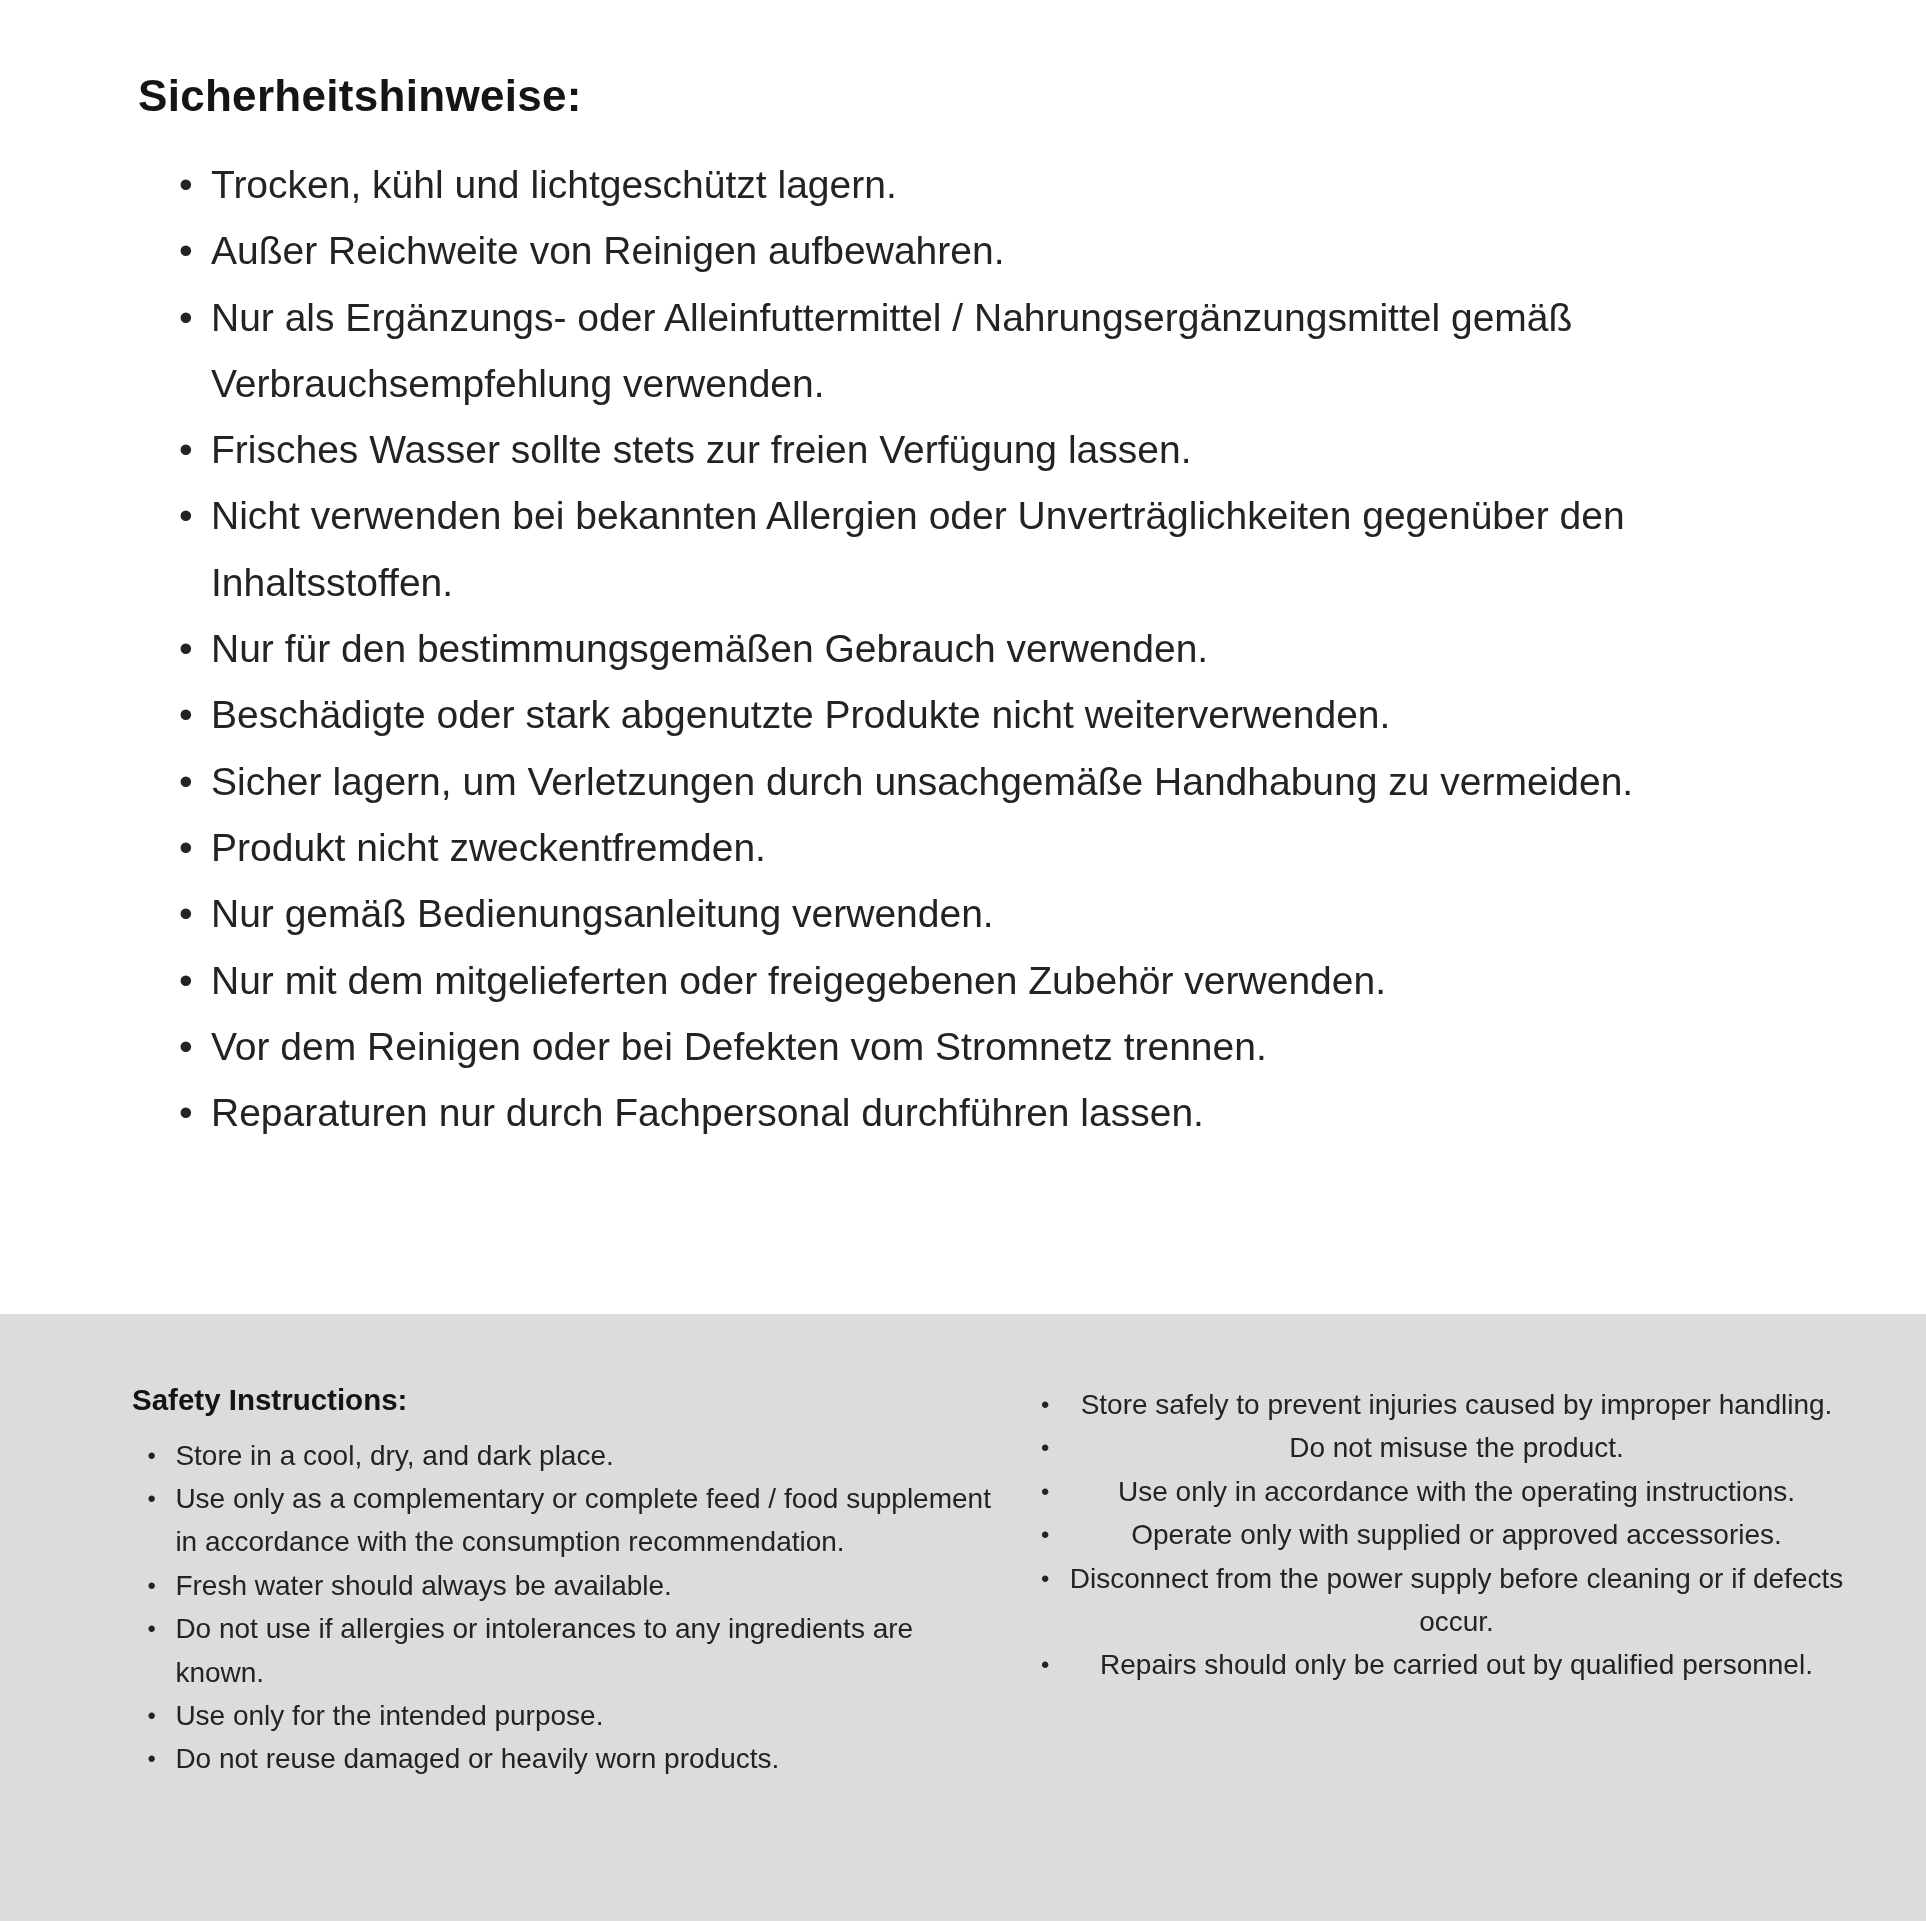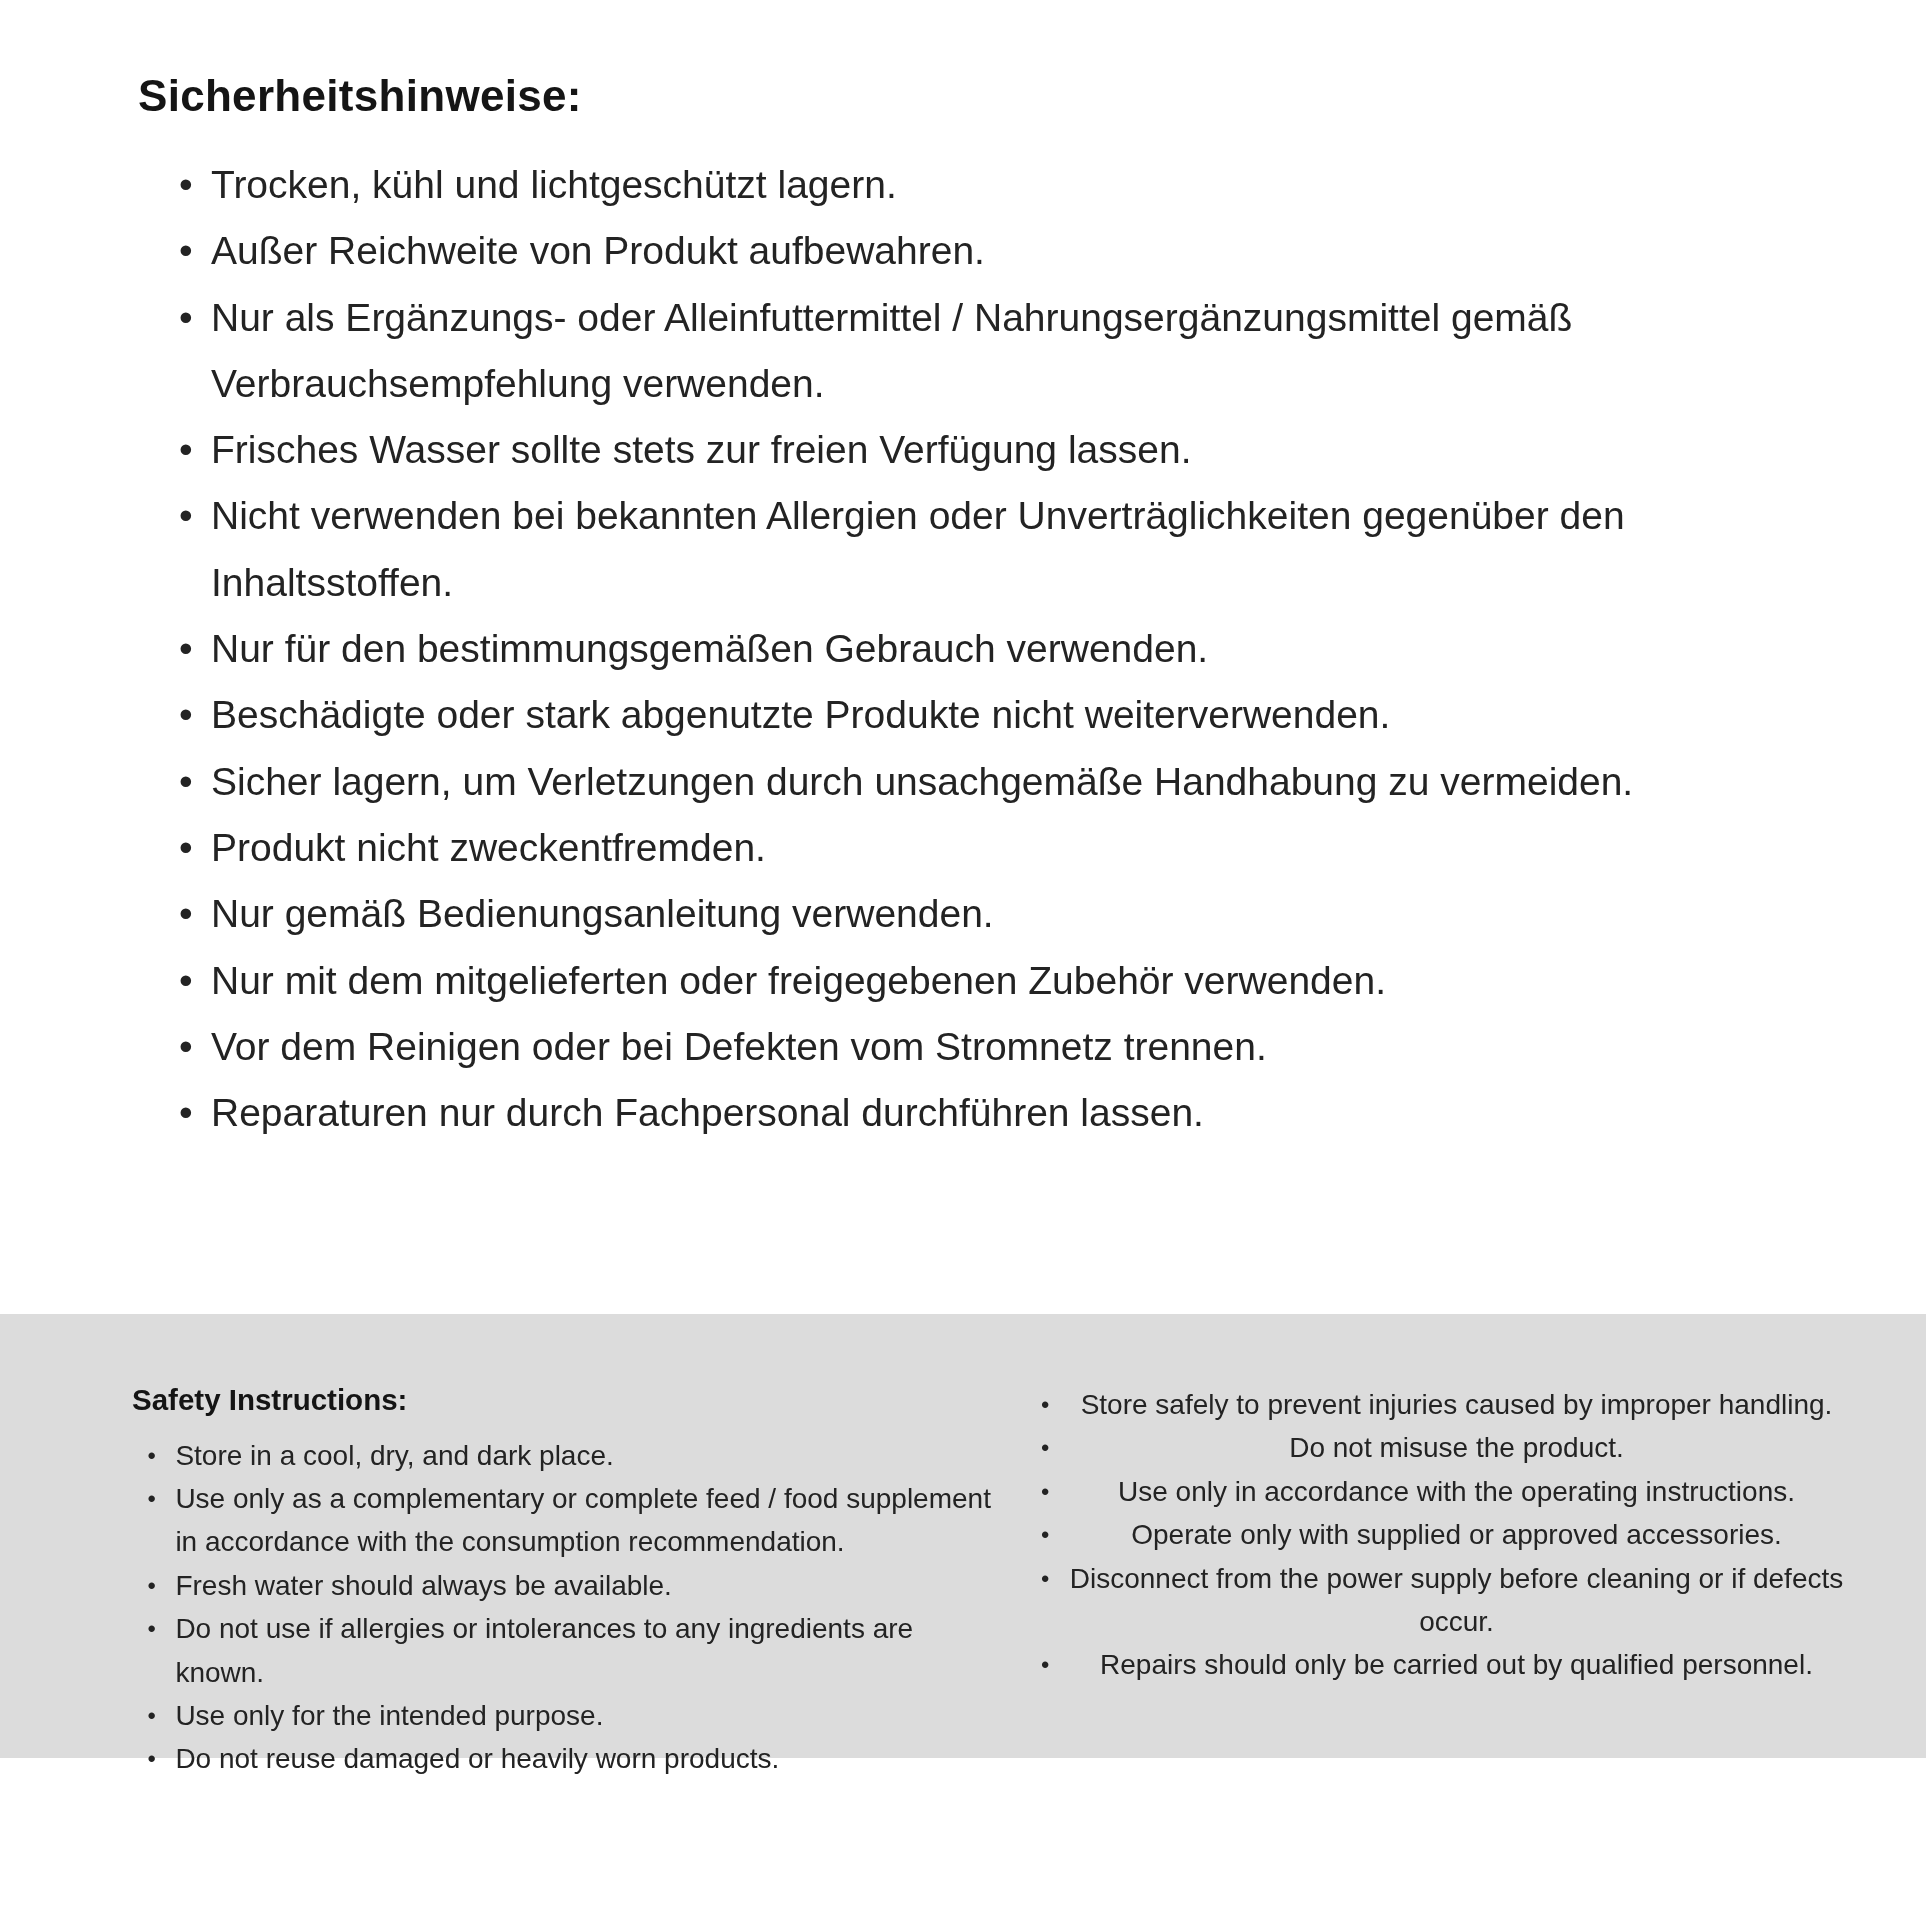--- a/index.html
+++ b/index.html
@@ -52,21 +52,21 @@
   .german-list li::before {
     content: "\2022";
     position: absolute;
     left: 0;
     top: 0;
   }
 
   
   .english-section {
     box-sizing: border-box;
-    height: 444px;
+    height: 607px;
     background: #dcdcdc;
     padding: 69px 90px 39px 132px;
     display: flex;
     align-items: flex-start;
   }
   .english-col-left {
     width: 873px;
     flex: 0 0 auto;
   }
   .english-col-right {
@@ -109,21 +109,21 @@
 <body>
 
 <div class="page">
 
   <section class="german-section">
     <h1 class="german-title">Sicherheitshinweise:</h1>
     <ul class="german-list">
 
         <li>Trocken, kühl und lichtgeschützt lagern.</li>
 
-        <li>Außer Reichweite von Produkt aufbewahren.</li>
+        <li>Außer Reichweite von Reinigen aufbewahren.</li>
 
         <li>Nur als Ergänzungs- oder Alleinfuttermittel / Nahrungsergänzungsmittel gemäß Verbrauchsempfehlung verwenden.</li>
 
         <li>Frisches Wasser sollte stets zur freien Verfügung lassen.</li>
 
         <li>Nicht verwenden bei bekannten Allergien oder Unverträglichkeiten gegenüber den Inhaltsstoffen.</li>
 
         <li>Nur für den bestimmungsgemäßen Gebrauch verwenden.</li>
 
         <li>Beschädigte oder stark abgenutzte Produkte nicht weiterverwenden.</li>

